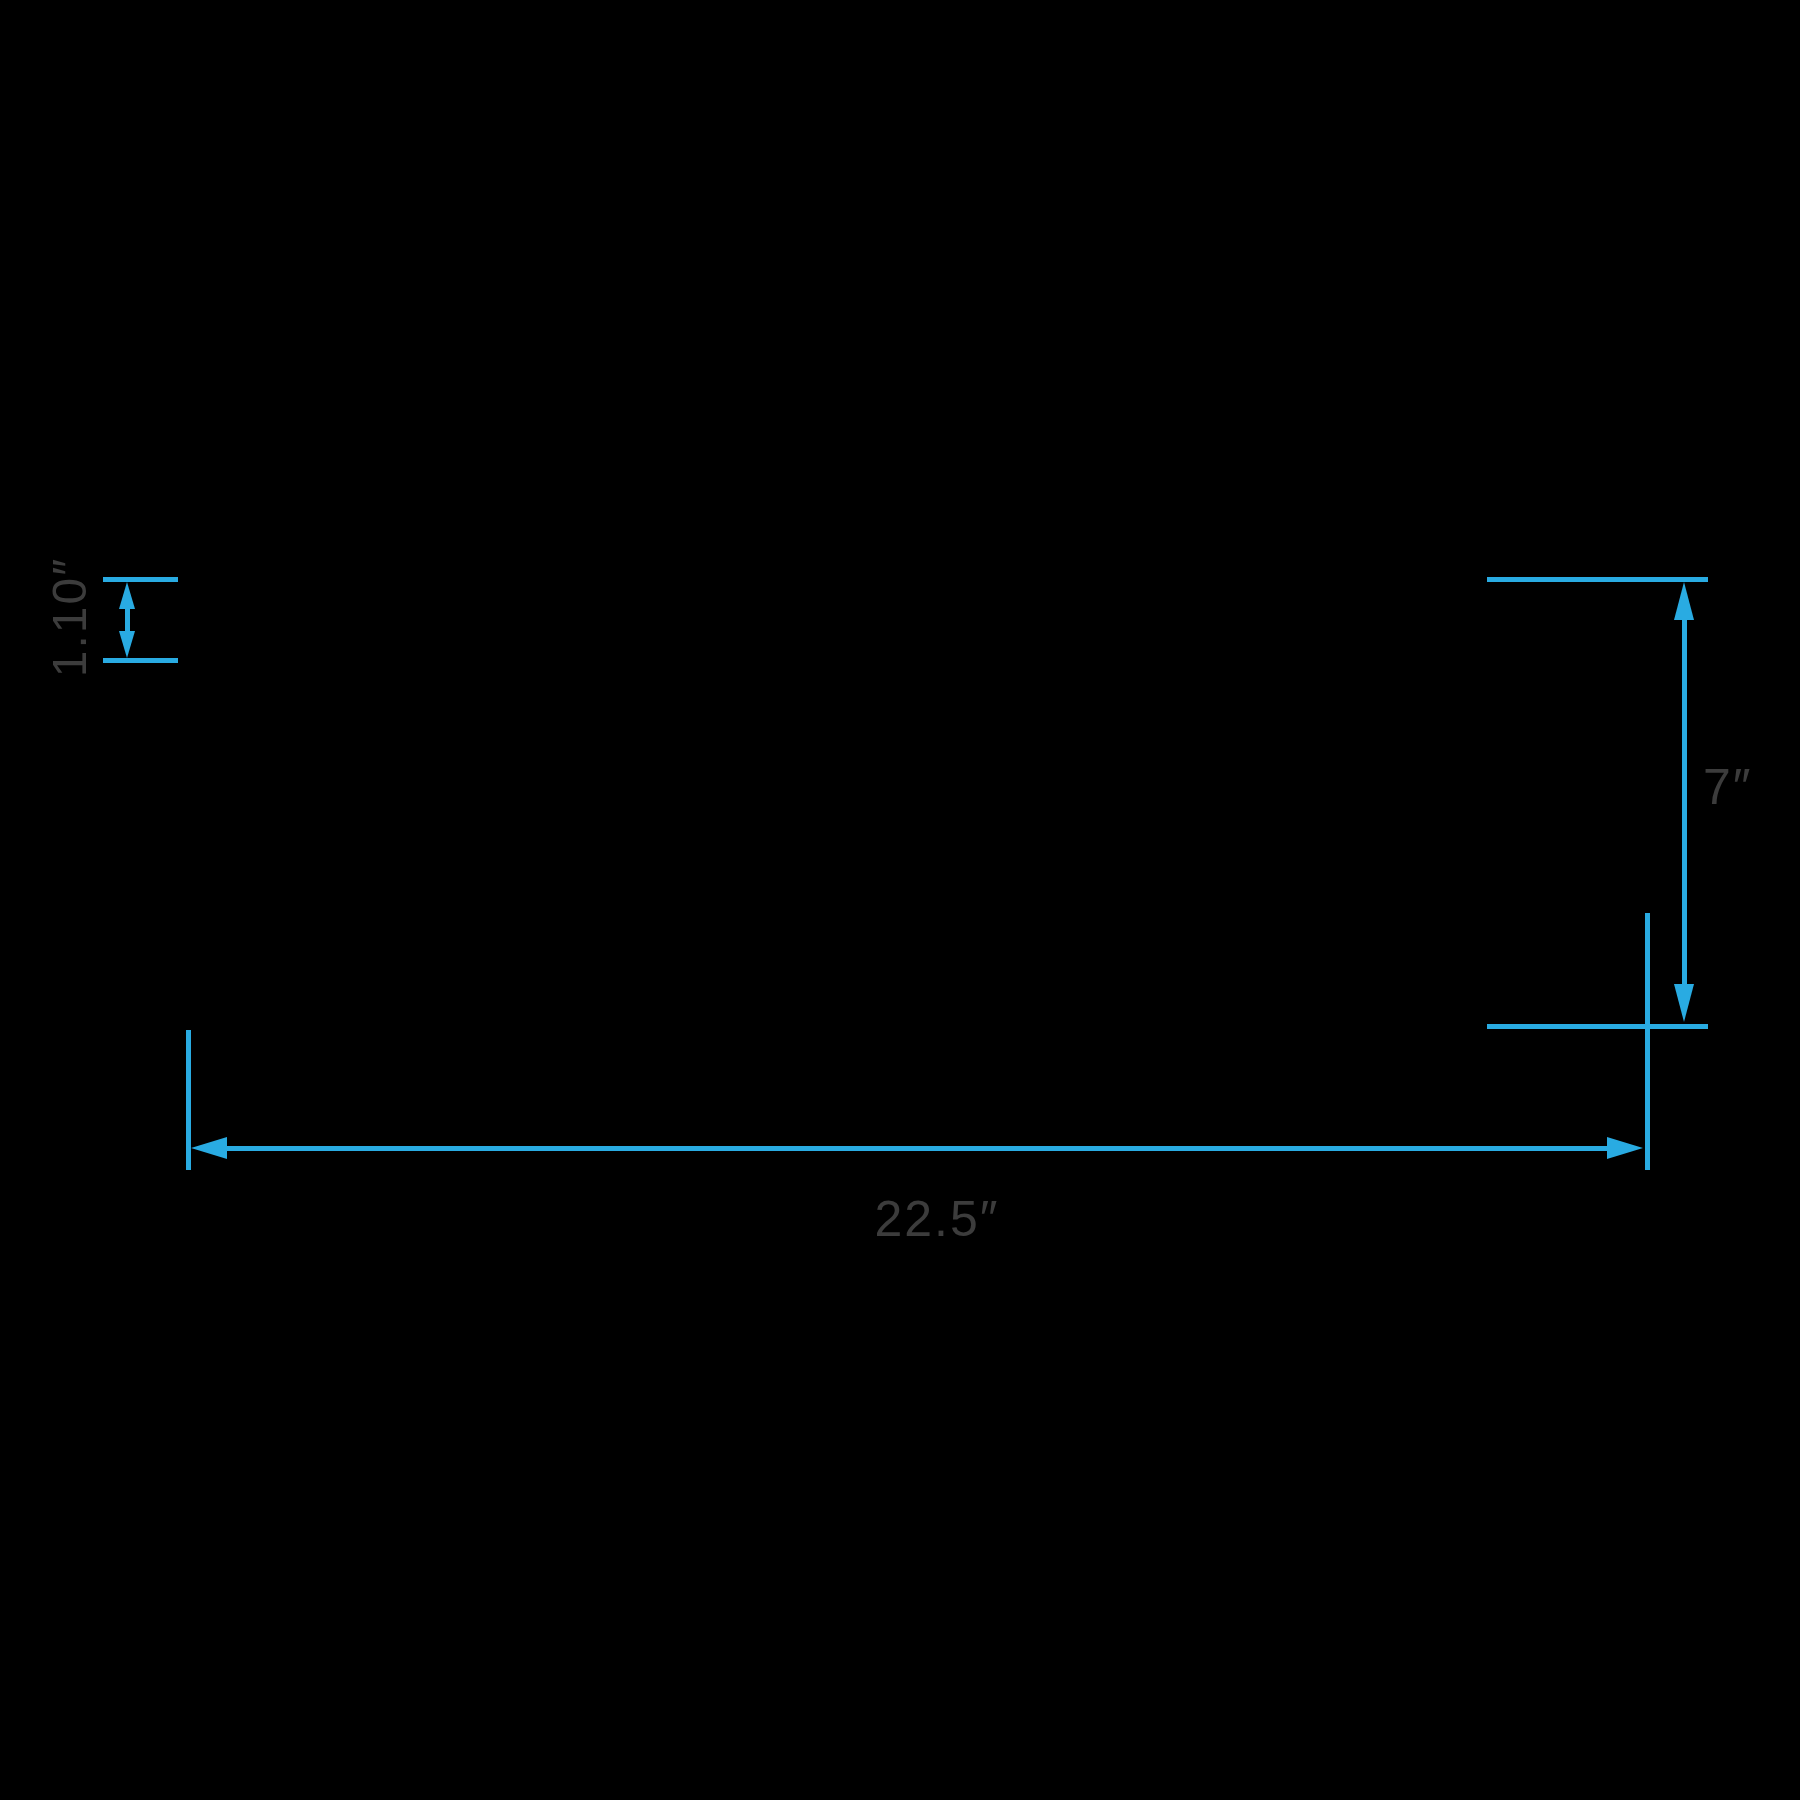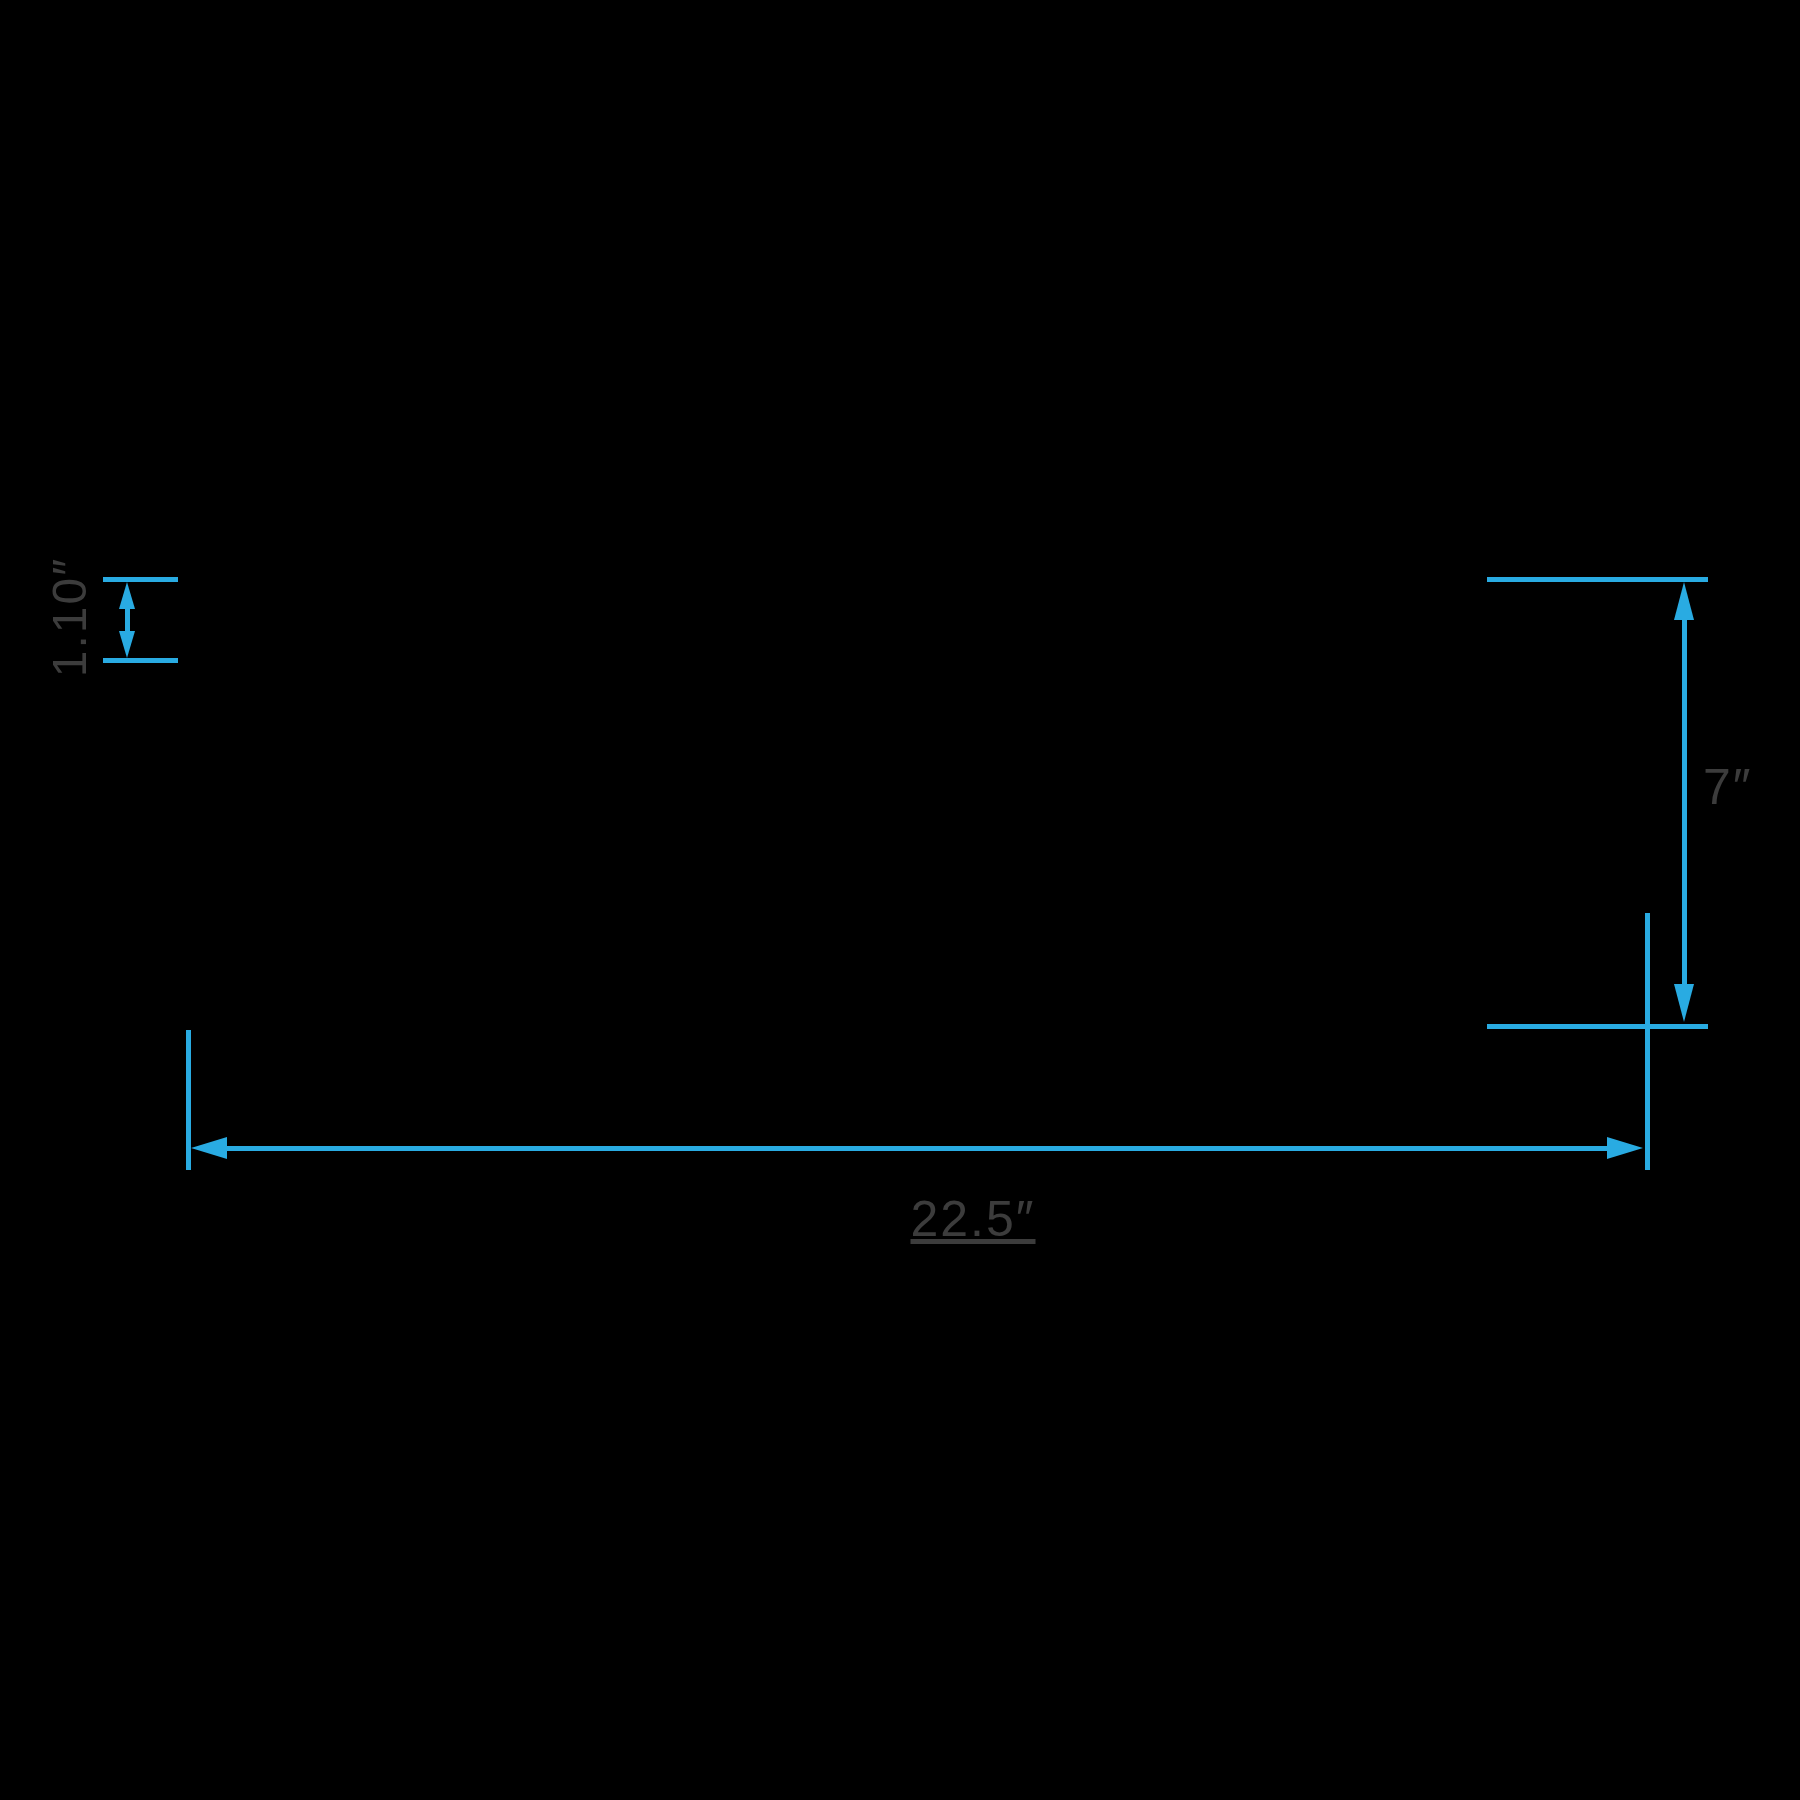--- a/index.html
+++ b/index.html
@@ -56,23 +56,22 @@
   #height-ah-down{left:1674px;top:984px;}
   #height-label{left:1703px;top:762px;}
 
   
   #width-ext-left{left:186px;top:1030px;width:5px;height:140px;}
   #width-ext-right{left:1645px;top:913px;width:5px;height:257px;}
   #width-shaft{left:222px;top:1146px;width:1388px;height:5px;}
   #width-ah-left{left:191px;top:1137px;}
   #width-ah-right{left:1607px;top:1137px;}
   #width-label{
-    left:973px;top:1219px;
+    left:937px;top:1219px;
     transform:translate(-50%,-50%);
-    text-decoration:underline;
   }
 </style>
 </head>
 <body>
 
 <div id="canvas">
 
   <div class="dim-line" id="thick-ext-top"></div>
   <div class="dim-line" id="thick-ext-bottom"></div>
   <div class="dim-line" id="thick-shaft"></div>

